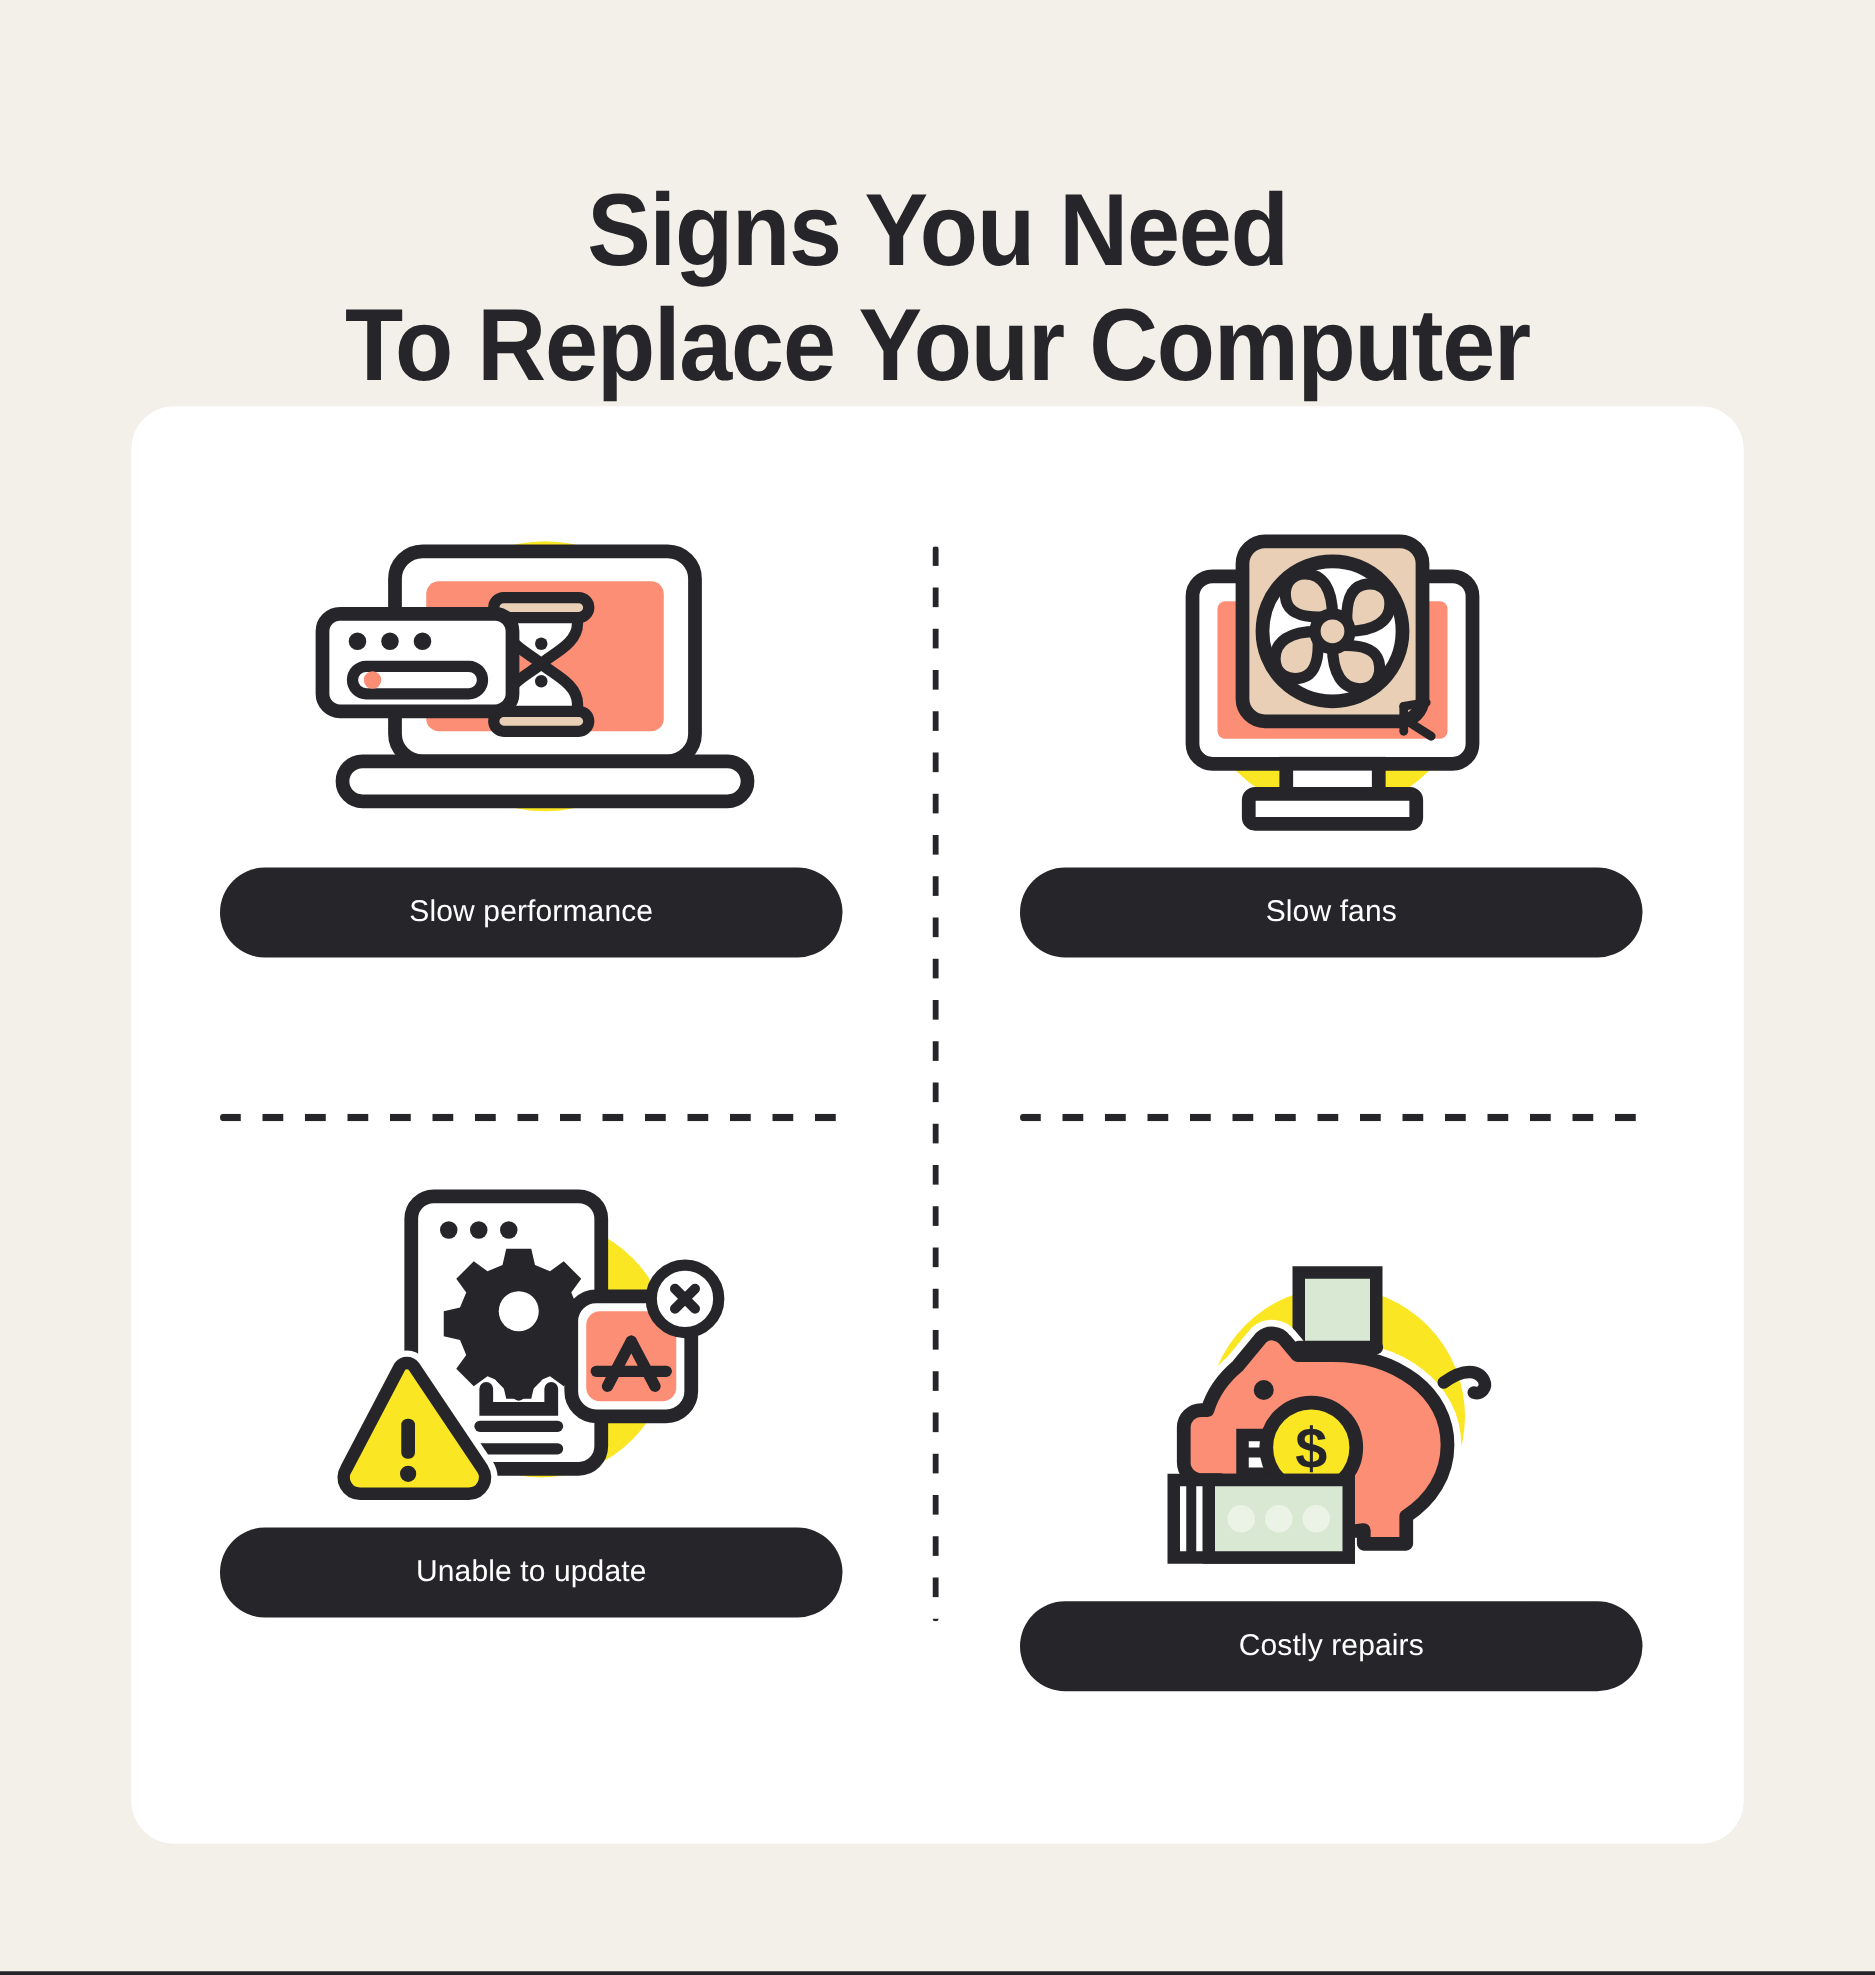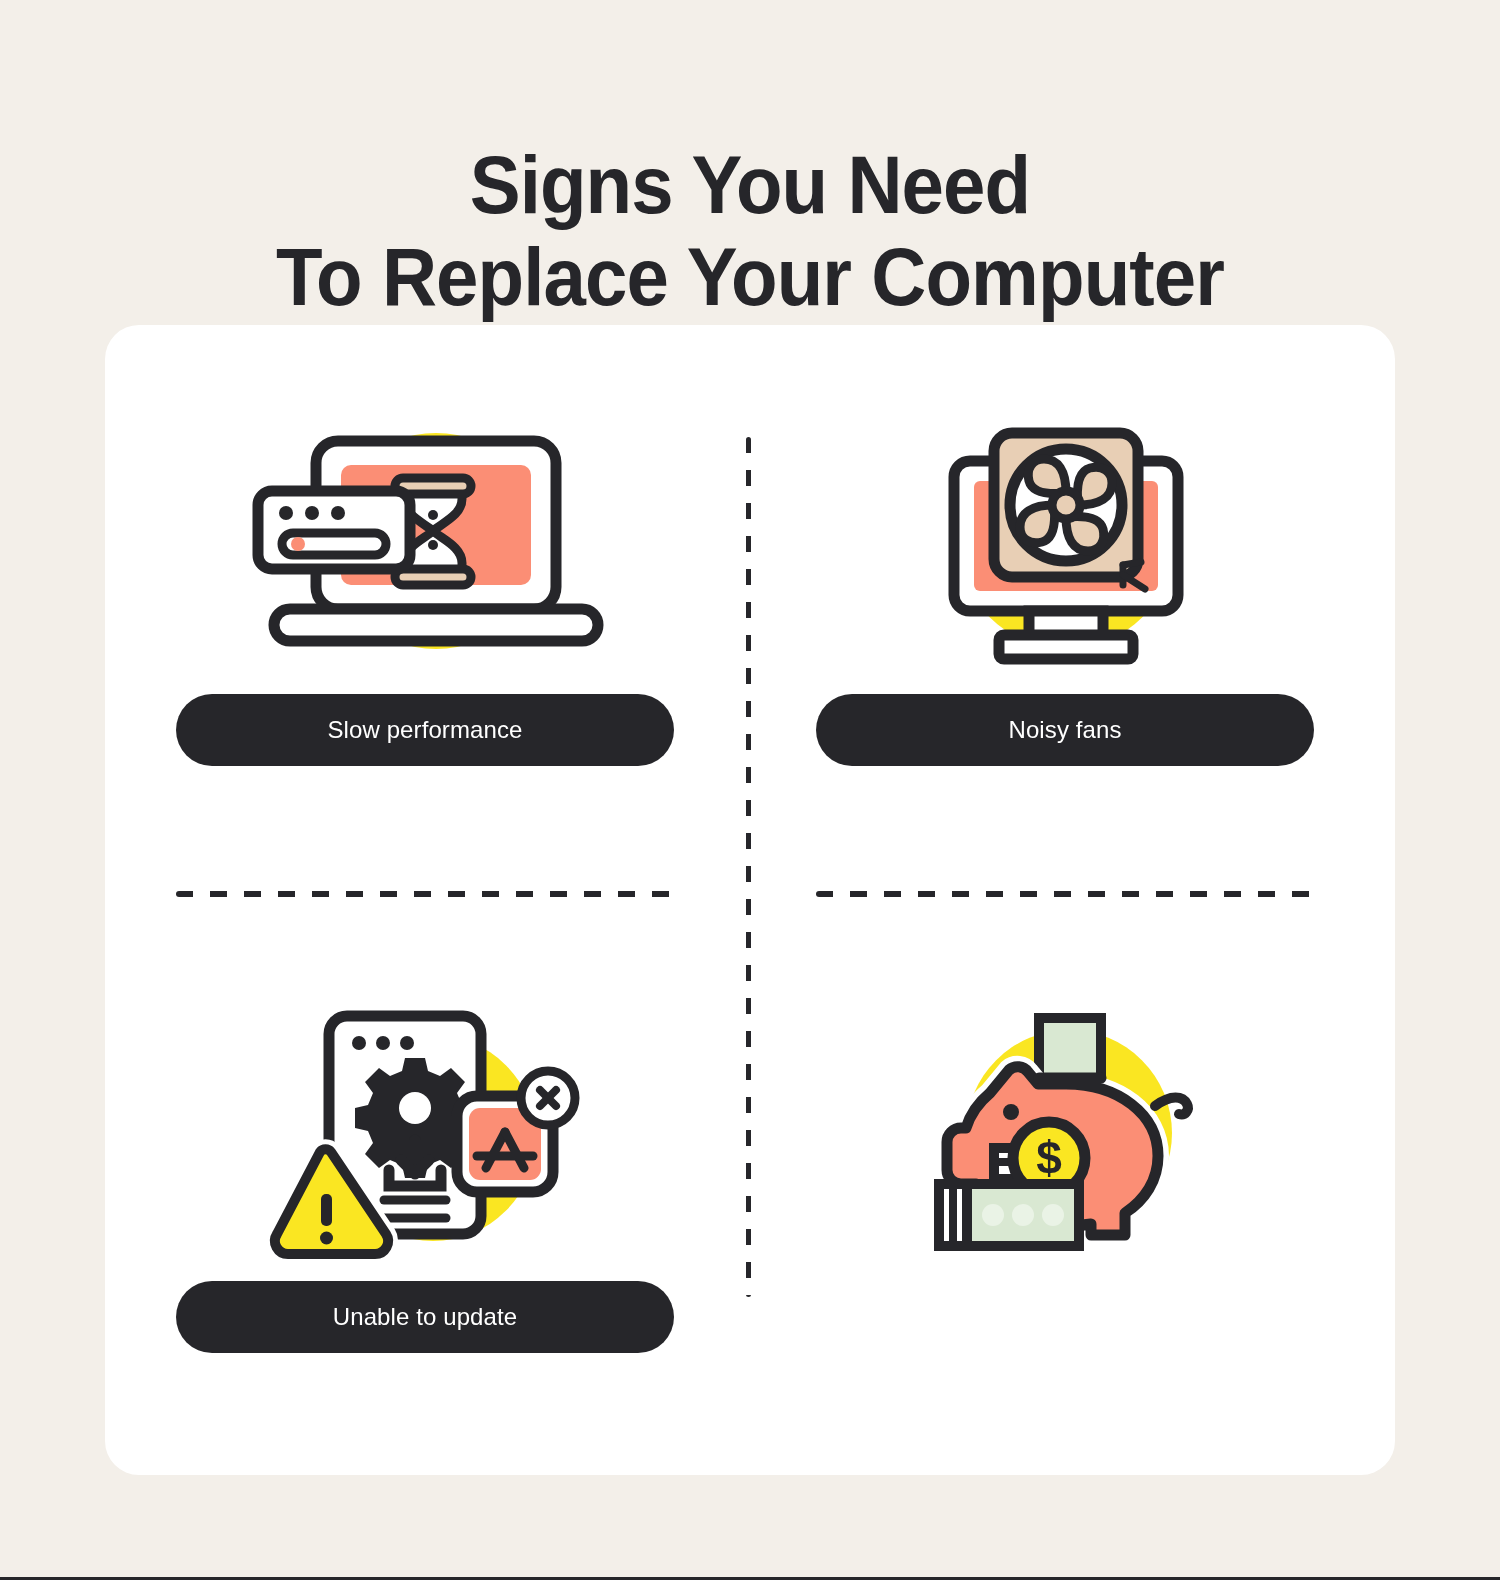--- a/index.html
+++ b/index.html
@@ -67,21 +67,21 @@
     background-repeat: repeat-x;
     border-radius: 3px;
   }
   .h-divider.left  { left: 176px;  width: 500px; }
   .h-divider.right { left: 816px;  width: 500px; }
 
   
   .cell { position: absolute; width: 500px; }
   .cell.c1 { left: 176px;  top: 420px; }
   .cell.c2 { left: 816px;  top: 420px; }
-  .cell.c3 { left: 176px;  top: 995px; }
+  .cell.c3 { left: 176px;  top: 936px; }
   .cell.c4 { left: 816px;  top: 995px; }
 
   .art {
     position: relative;
     width: 500px;
     height: 250px;
     display: flex;
     align-items: center;
     justify-content: center;
   }
@@ -176,21 +176,21 @@
       <circle cx="125" cy="82" r="14" fill="#e8cfb5" stroke="#26262a" stroke-width="9"></circle>
 
       <g stroke="#26262a" stroke-width="7" stroke-linecap="round" fill="none">
         <path d="M182 142 l0 20"></path>
         <path d="M182 142 l18 -3"></path>
         <path d="M182 152 l22 14"></path>
       </g>
     </svg>
   </div>
   <div class="pill">
-    <span>Noisy fans</span>
+    <span>Slow fans</span>
   </div>
 </div>
 
 <div class="cell c3">
   <div class="art">
     <svg width="310" height="265" viewBox="0 0 310 265">
       <circle cx="162" cy="140" r="103" fill="#fae622"></circle>
 
       <rect x="58" y="18" width="152" height="218" rx="18" fill="#ffffff" stroke="#26262a" stroke-width="11"></rect>
       <circle cx="88" cy="45" r="7" fill="#26262a"></circle>
@@ -267,13 +267,16 @@
       <g>
         <rect x="18" y="186" width="140" height="62" fill="#ffffff" stroke="#26262a" stroke-width="10"></rect>
         <path d="M32 186 v62 M46 186 v62" stroke="#26262a" stroke-width="8"></path>
         <rect x="46" y="186" width="112" height="62" fill="#d9e8d2" stroke="#26262a" stroke-width="10"></rect>
         <circle cx="72" cy="217" r="11" fill="#eaf3e6"></circle>
         <circle cx="102" cy="217" r="11" fill="#eaf3e6"></circle>
         <circle cx="132" cy="217" r="11" fill="#eaf3e6"></circle>
       </g>
     </svg>
   </div>
+  <div class="pill">
+    <span>Costly repairs</span>
+  </div>
 </div>
 
 </body></html>

